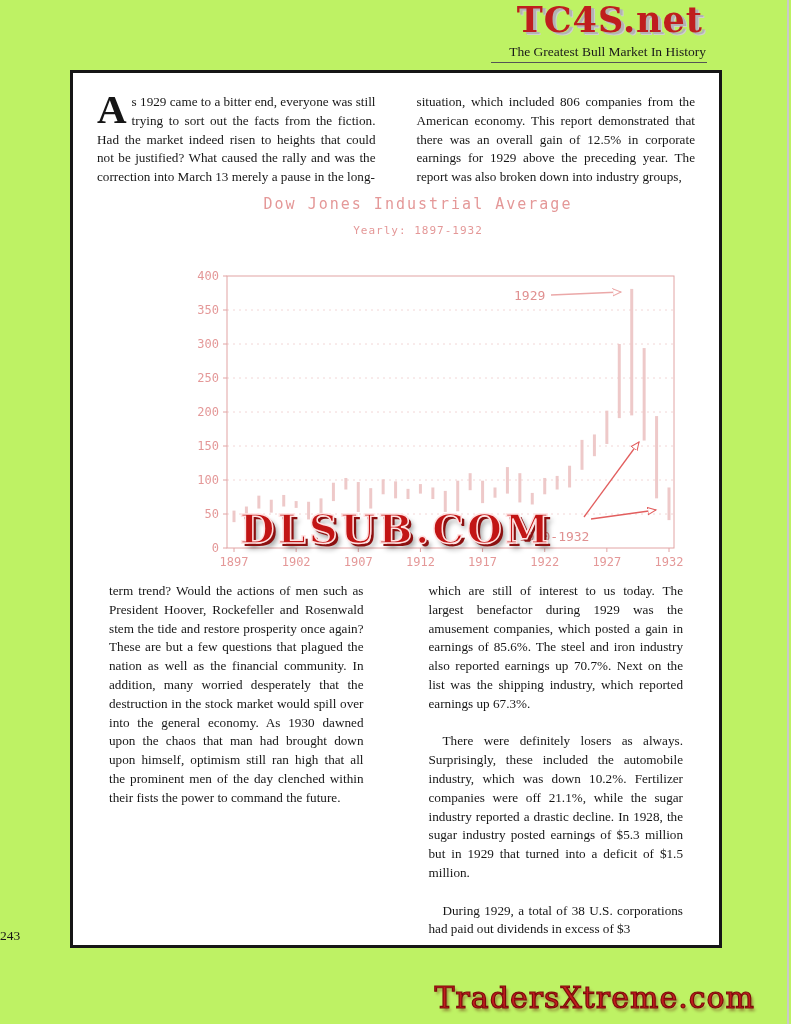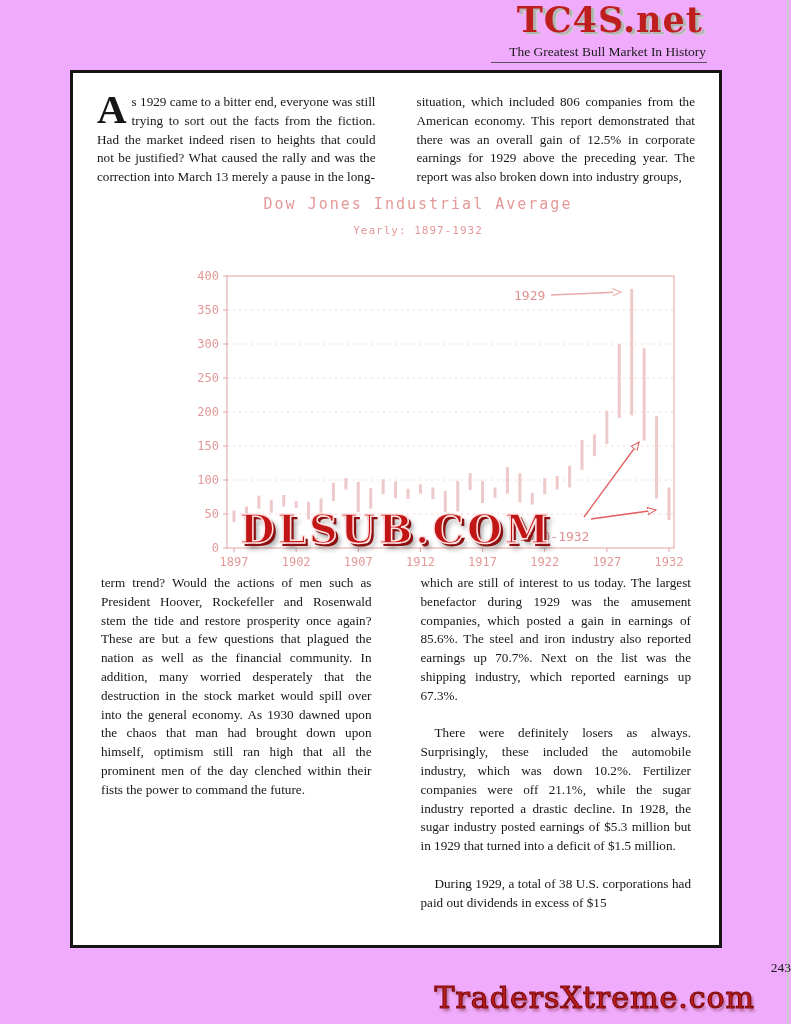--- a/index.html
+++ b/index.html
@@ -1,19 +1,19 @@
 <!DOCTYPE html>
 <html style="--accent-red: #bf1e1e; --chart-pink: #e49898; --watermark-red: #c21515;"><head>
 <meta charset="utf-8">
 <style>
   * { box-sizing: border-box; margin: 0; padding: 0; }
   html, body { background: #ffffff; }
   .page {
     position: relative; width: 791px; height: 1024px; margin: 0 auto;
-    background: #f0abfc; color: #161616;
+    background: #bef264; color: #161616;
     font-family: "Liberation Serif", serif; overflow: hidden;
   }
   .scan-edge { position: absolute; right: 2px; top: 0; height: 100%; width: 2px; background: #c9c9c9; }
 
   
   .brand {
     position: absolute; top: 2px; right: 88px;
     font-family: "DejaVu Serif", serif; font-weight: bold; font-size: 35px; line-height: 1;
     letter-spacing: 1px; color: var(--accent-red, #bf1e1e);
     text-shadow: 3px 2px 0 #b3b3b3, 4px 3px 0 #cfcfcf;
@@ -22,21 +22,21 @@
   .header-rule { position: absolute; top: 62px; right: 84px; width: 216px; height: 1px; background: #555; }
 
   
   .frame {
     position: absolute; left: 70px; top: 70px; width: 652px; height: 878px;
     border: 3px solid #161616; padding-top: 20px; overflow: hidden; background: #fff;
   }
   .cols { display: flex; gap: 41px; padding: 0 24px; }
   .col { flex: 1; font-size: 13.2px; line-height: 18.8px; text-align: justify; }
   .dropcap { float: left; font-size: 41px; line-height: 31px; font-weight: bold; margin: 1px 5px 0 0; }
-  .para { margin: 4px; }
+  .para { margin: 12px; }
   .para + .para { margin-top: 18.8px; }
   .indent { text-indent: 14px; }
 
   
   .chart { position: relative; margin-top: 8px; padding-left: 44px; }
   .chart-title {
     text-align: center; font-family: "DejaVu Sans Mono", monospace;
     font-size: 15px; letter-spacing: 2px; color: var(--chart-pink, #e49898);
   }
   .chart-subtitle {
@@ -51,21 +51,21 @@
   .watermark {
     position: absolute; top: 268px; left: 50%; transform: translateX(-50%);
     font-family: "DejaVu Serif", serif; font-weight: bold; font-size: 40px; line-height: 1;
     letter-spacing: 3px; white-space: nowrap; color: var(--watermark-red, #c21515);
     -webkit-text-stroke: 1.5px #ffe2e2;
     text-shadow: 3px 3px 0 #8c1010, 5px 6px 5px rgba(0,0,0,0.35);
     margin-top: 46px;
   }
 
   
-  .page-number { position: absolute; top: 960px; left: 0; width: 100%; text-align: right; font-size: 13.5px; }
+  .page-number { position: absolute; top: 928px; left: 0; width: 100%; text-align: left; font-size: 13.5px; }
   .footer-brand {
     position: absolute; top: 983px; right: 36px;
     font-family: "DejaVu Serif", serif; font-weight: normal; font-size: 30px; line-height: 1;
     letter-spacing: 1px; color: var(--accent-red, #cf1f1f);
     -webkit-text-stroke: 1.2px #7e0b0b;
     text-shadow: 2px 3px 3px rgba(90,0,0,0.45);
   }
 </style>
 </head>
 <body>
@@ -189,21 +189,21 @@
       <div class="watermark">DLSUB.COM</div>
     </div>
 
     <div class="cols">
       <div class="col">
         <p class="para">term trend? Would the actions of men such as President Hoover, Rockefeller and Rosenwald stem the tide and restore prosperity once again? These are but a few questions that plagued the nation as well as the financial community. In addition, many worried desperately that the destruction in the stock market would spill over into the general economy. As 1930 dawned upon the chaos that man had brought down upon himself, optimism still ran high that all the prominent men of the day clenched within their fists the power to command the future.</p>
       </div>
       <div class="col">
         <p class="para">which are still of interest to us today. The largest benefactor during 1929 was the amusement companies, which posted a gain in earnings of 85.6%. The steel and iron industry also reported earnings up 70.7%. Next on the list was the shipping industry, which reported earnings up 67.3%.</p>
         <p class="para indent">There were definitely losers as always. Surprisingly, these included the automobile industry, which was down 10.2%. Fertilizer companies were off 21.1%, while the sugar industry reported a drastic decline. In 1928, the sugar industry posted earnings of $5.3 million but in 1929 that turned into a deficit of $1.5 million.</p>
-        <p class="para indent">During 1929, a total of 38 U.S. corporations had paid out dividends in excess of $15</p>
+        <p class="para indent">During 1929, a total of 38 U.S. corporations had paid out dividends in excess of $3</p>
       </div>
     </div>
 
   </div>
 
   <div class="page-number">243</div>
   <div class="footer-brand">TradersXtreme.com</div>
 </div>
 
 </body></html>

